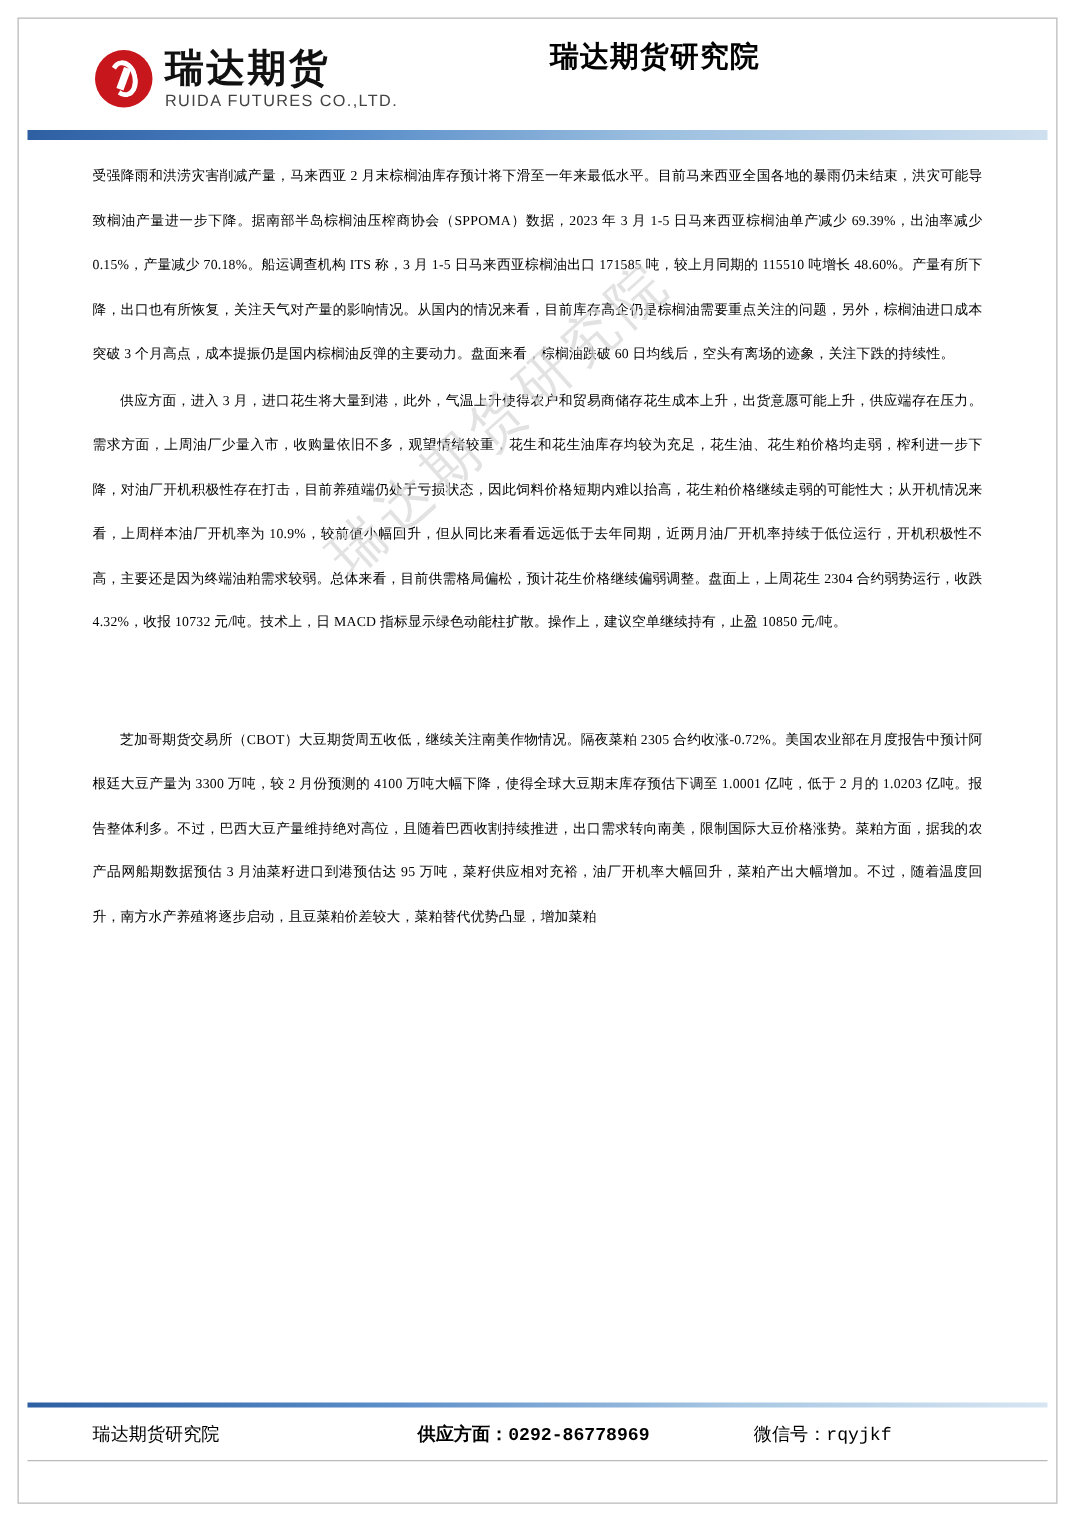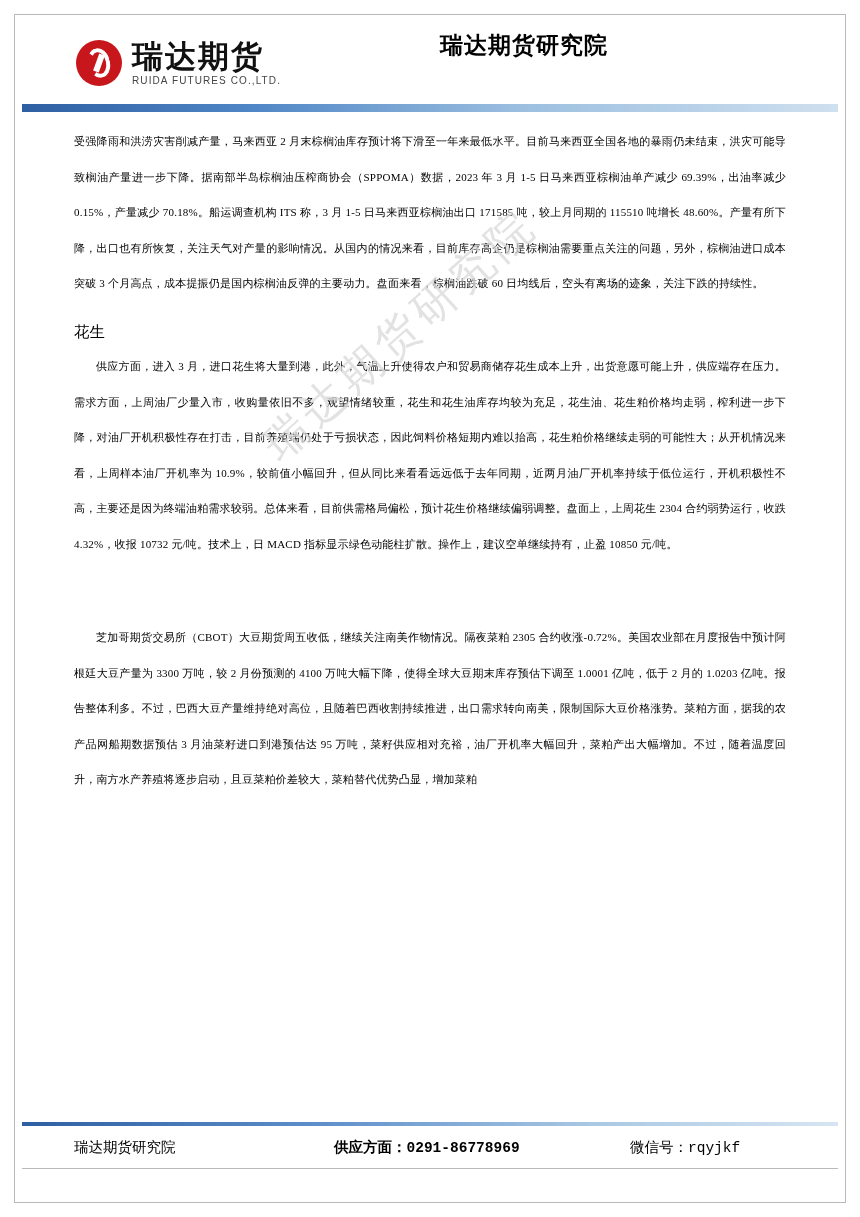--- a/index.html
+++ b/index.html
@@ -81,21 +81,21 @@
   }
   .logo-cn {
     font-family: "Liberation Serif", serif;
     font-weight: bold;
     font-size: 31px;
     letter-spacing: 2px;
     color: #111111;
   }
   .logo-en {
     font-family: "Liberation Sans", sans-serif;
-    font-size: 10px;
+    font-size: 13px;
     letter-spacing: 1.1px;
     color: #444444;
     margin-top: 4px;
   }
   .header-title {
     position: absolute;
     left: 440px;
     top: 30px;
     font-size: 23px;
     font-weight: bold;
@@ -185,21 +185,21 @@
     top: 6px;
     font-weight: bold;
   }
   .footer-mid .num {
     font-family: "Liberation Mono", monospace;
     font-weight: bold;
     letter-spacing: 0px;
   }
   .footer-right {
     position: absolute;
-    left: 608px;
+    left: 581px;
     top: 6px;
   }
   .footer-right .wx {
     font-family: "Liberation Mono", monospace;
   }
   .footer-line {
     position: absolute;
     left: 22px;
     top: 1168px;
     width: 816px;
@@ -222,36 +222,35 @@
       </div>
     </div>
   </div>
   <div class="header-title">瑞达期货研究院</div>
   <div class="header-rule"></div>
 
   <div class="content">
 
     <p class="para">受强降雨和洪涝灾害削减产量，马来西亚 2 月末棕榈油库存预计将下滑至一年来最低水平。目前马来西亚全国各地的暴雨仍未结束，洪灾可能导致榈油产量进一步下降。据南部半岛棕榈油压榨商协会（SPPOMA）数据，2023 年 3 月 1-5 日马来西亚棕榈油单产减少 69.39%，出油率减少 0.15%，产量减少 70.18%。船运调查机构 ITS 称，3 月 1-5 日马来西亚棕榈油出口 171585 吨，较上月同期的 115510 吨增长 48.60%。产量有所下降，出口也有所恢复，关注天气对产量的影响情况。从国内的情况来看，目前库存高企仍是棕榈油需要重点关注的问题，另外，棕榈油进口成本突破 3 个月高点，成本提振仍是国内棕榈油反弹的主要动力。盘面来看，棕榈油跌破 60 日均线后，空头有离场的迹象，关注下跌的持续性。</p>
 
-    <div class="section-title">花生</div>
     <p class="para indent">供应方面，进入 3 月，进口花生将大量到港，此外，气温上升使得农户和贸易商储存花生成本上升，出货意愿可能上升，供应端存在压力。需求方面，上周油厂少量入市，收购量依旧不多，观望情绪较重，花生和花生油库存均较为充足，花生油、花生粕价格均走弱，榨利进一步下降，对油厂开机积极性存在打击，目前养殖端仍处于亏损状态，因此饲料价格短期内难以抬高，花生粕价格继续走弱的可能性大；从开机情况来看，上周样本油厂开机率为 10.9%，较前值小幅回升，但从同比来看看远远低于去年同期，近两月油厂开机率持续于低位运行，开机积极性不高，主要还是因为终端油粕需求较弱。总体来看，目前供需格局偏松，预计花生价格继续偏弱调整。盘面上，上周花生 2304 合约弱势运行，收跌 4.32%，收报 10732 元/吨。技术上，日 MACD 指标显示绿色动能柱扩散。操作上，建议空单继续持有，止盈 10850 元/吨。</p>
 
     <div class="gap-lg"></div>
 
     <p class="para indent">芝加哥期货交易所（CBOT）大豆期货周五收低，继续关注南美作物情况。隔夜菜粕 2305 合约收涨-0.72%。美国农业部在月度报告中预计阿根廷大豆产量为 3300 万吨，较 2 月份预测的 4100 万吨大幅下降，使得全球大豆期末库存预估下调至 1.0001 亿吨，低于 2 月的 1.0203 亿吨。报告整体利多。不过，巴西大豆产量维持绝对高位，且随着巴西收割持续推进，出口需求转向南美，限制国际大豆价格涨势。菜粕方面，据我的农产品网船期数据预估 3 月油菜籽进口到港预估达 95 万吨，菜籽供应相对充裕，油厂开机率大幅回升，菜粕产出大幅增加。不过，随着温度回升，南方水产养殖将逐步启动，且豆菜粕价差较大，菜粕替代优势凸显，增加菜粕</p>
 
   </div>
 
   <div class="watermark">瑞达期货研究院</div>
 
   <div class="footer-rule"></div>
   <div class="footer">
     <div class="footer-left">瑞达期货研究院</div>
     <div class="footer-mid">
-      <span>供应方面：</span><span class="num">0291-86778969</span>
+      <span>供应方面：</span><span class="num">0292-86778969</span>
     </div>
     <div class="footer-right">
       <span>微信号：</span><span class="wx">rqyjkf</span>
     </div>
   </div>
   <div class="footer-line"></div>
 
 </div>
 
 </body></html>

